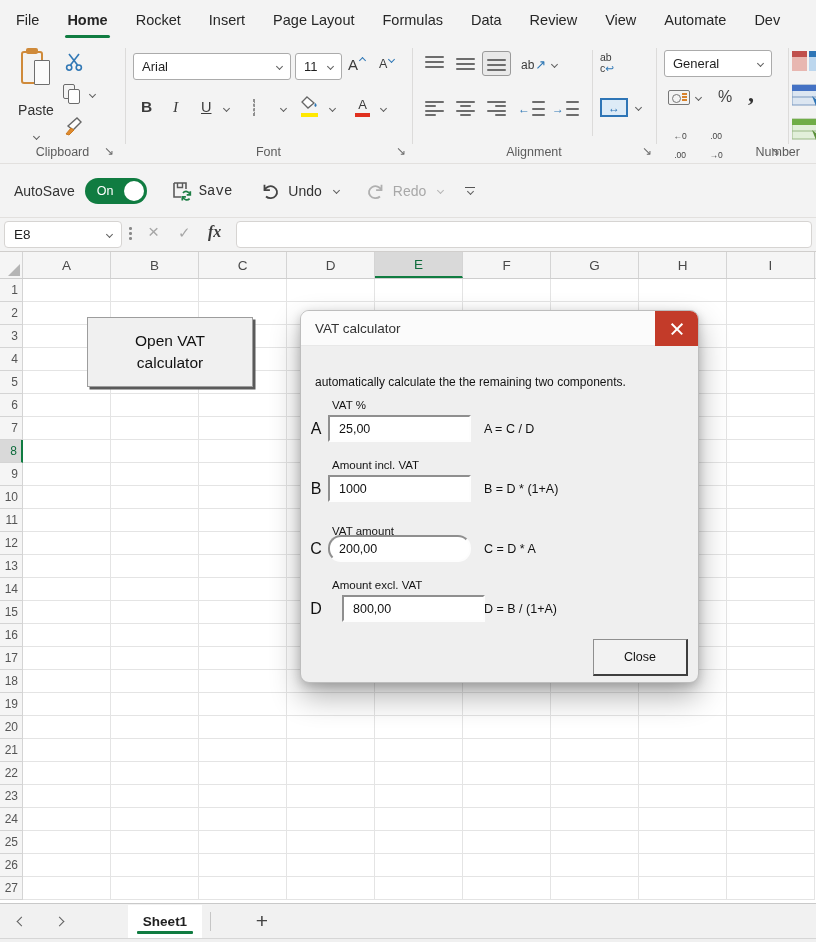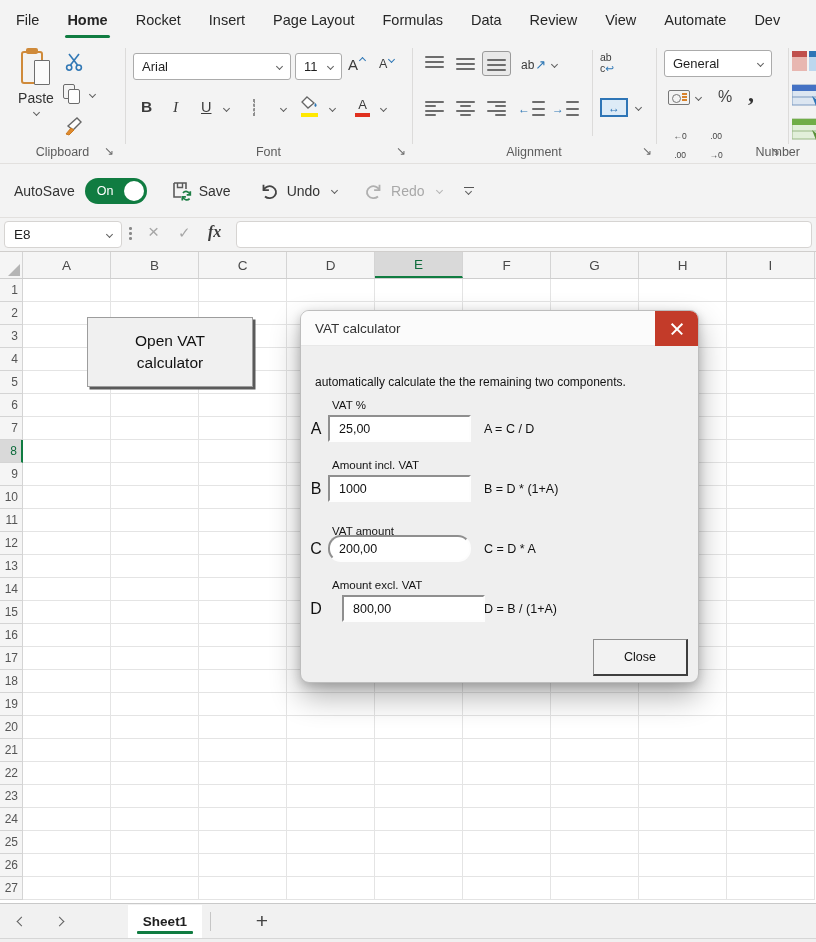--- a/index.html
+++ b/index.html
@@ -32,21 +32,21 @@
 
   
   #ribbon { position:absolute; left:0; top:40px; width:816px; height:124px;
     background:#f3f3f3; border-bottom:1px solid #e2e0de; font-size:13px; }
   .vsep { position:absolute; top:8px; height:96px; width:1px; background:#dcdbda; }
   .grp-label { position:absolute; top:105px; font-size:12.5px; color:#5c5c5c; text-align:center; }
   .launcher { position:absolute; top:104px; font-size:12px; color:#6e6e6e; }
 
   
   .paste-btn { position:absolute; left:12px; top:8px; width:48px; display:flex;
-    flex-direction:column; align-items:center; gap:4px; }
+    flex-direction:column; align-items:center; gap:16px; }
   .clip-icon { position:relative; width:30px; height:38px; }
   .clip-board { position:absolute; left:0; top:3px; width:22px; height:33px;
     border:2.5px solid #cf8a3a; border-radius:3px; }
   .clip-clip  { position:absolute; left:5px; top:0; width:12px; height:6px;
     background:#cf8a3a; border-radius:2px; }
   .clip-page  { position:absolute; left:13px; top:12px; width:16px; height:25px;
     background:#fbfbfb; border:1.8px solid #6e6e6e; border-radius:1px; }
   .paste-label { font-size:14px; color:#333; }
   .mini-btn { position:absolute; display:flex; align-items:center; }
   .copy-icon { position:relative; width:19px; height:21px; }
@@ -428,21 +428,21 @@
       </svg>
   </div>
 </div>
 
 <div id="qat">
   <span>AutoSave</span>
   <div class="toggle">
     <span class="on-txt">On</span>
     <span class="knob"></span>
   </div>
-  <div class="qbtn" style="margin-left:24px;">
+  <div class="qbtn" style="margin-left:24px;font-family:Liberation Mono, monospace;">
     <svg width="21" height="21" viewBox="0 0 21 21">
       <path d="M3 3 h12 v6 M3 3 v14 h7" fill="none" stroke="#5a5a5a" stroke-width="1.6"></path>
       <path d="M6.5 3 v4.5 h5 V3" fill="none" stroke="#5a5a5a" stroke-width="1.4"></path>
       <path d="M12 13 a4 4 0 0 1 7 1.5" fill="none" stroke="#1e7e45" stroke-width="1.7"></path>
       <path d="M19.3 11.2 v3.6 h-3.6" fill="none" stroke="#1e7e45" stroke-width="1.7"></path>
       <path d="M18.6 18.6 a4 4 0 0 1 -6.8 -1.8" fill="none" stroke="#1e7e45" stroke-width="1.7"></path>
       <path d="M11.3 20.4 v-3.6 h3.6" fill="none" stroke="#1e7e45" stroke-width="1.7"></path>
     </svg>
     <span>Save</span>
   </div>

